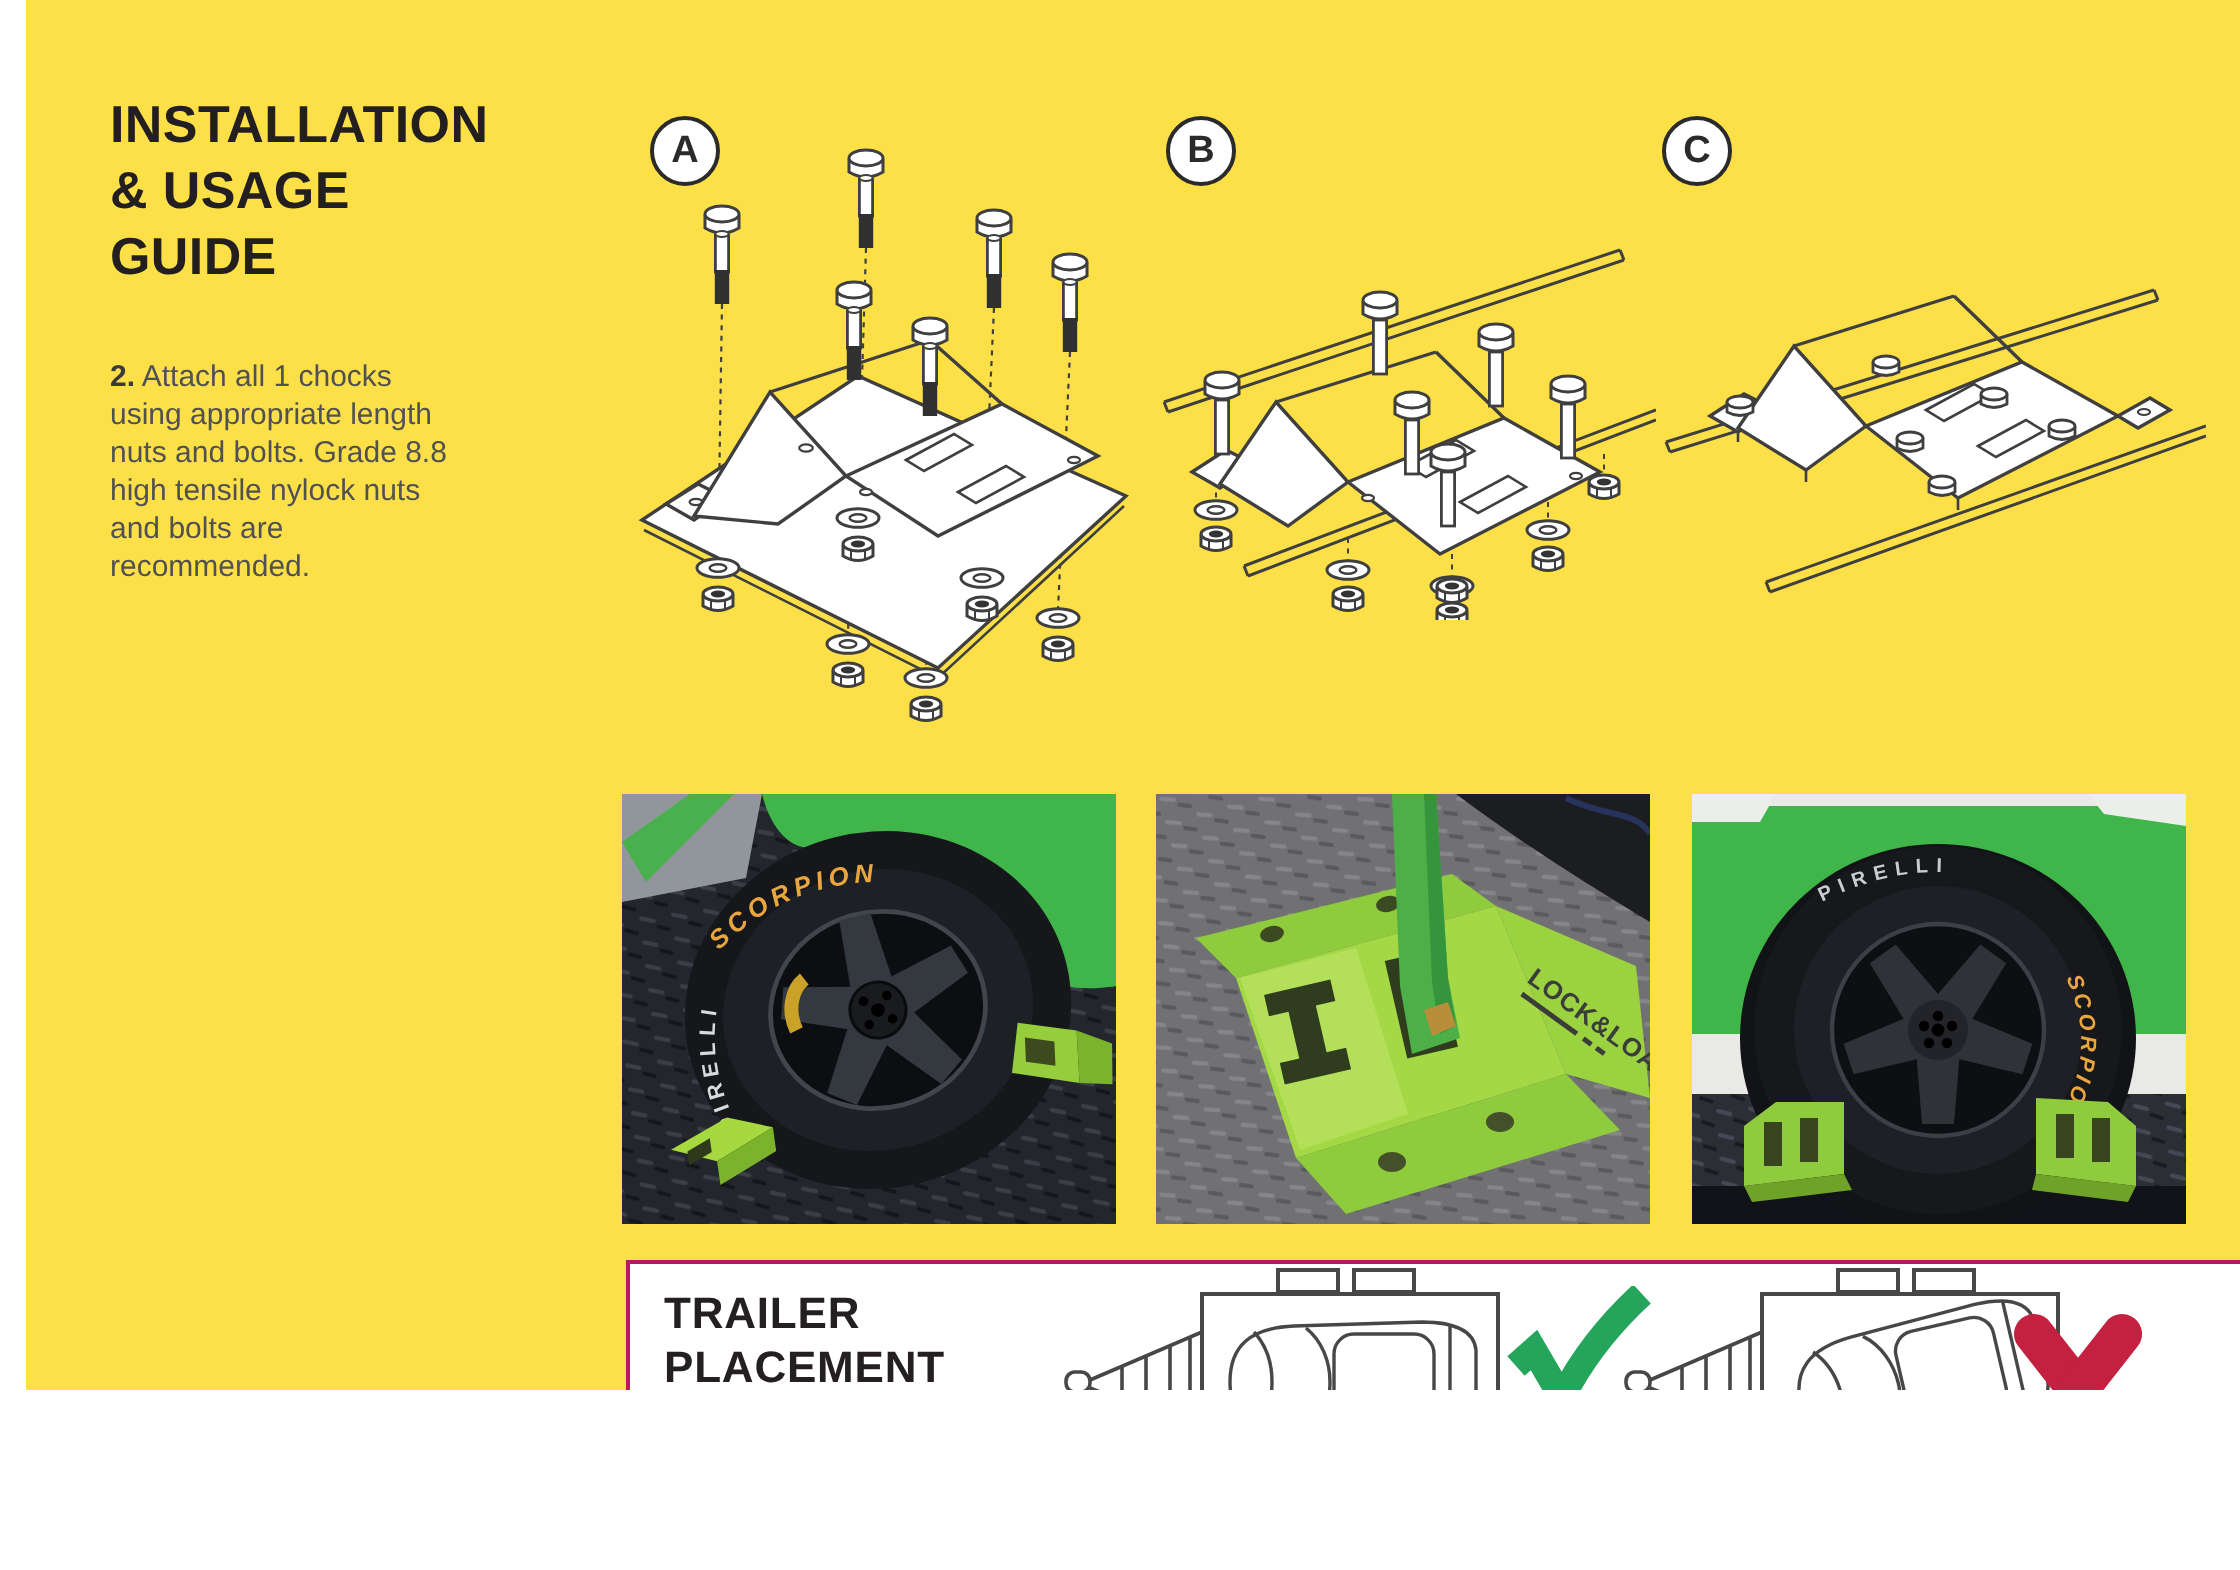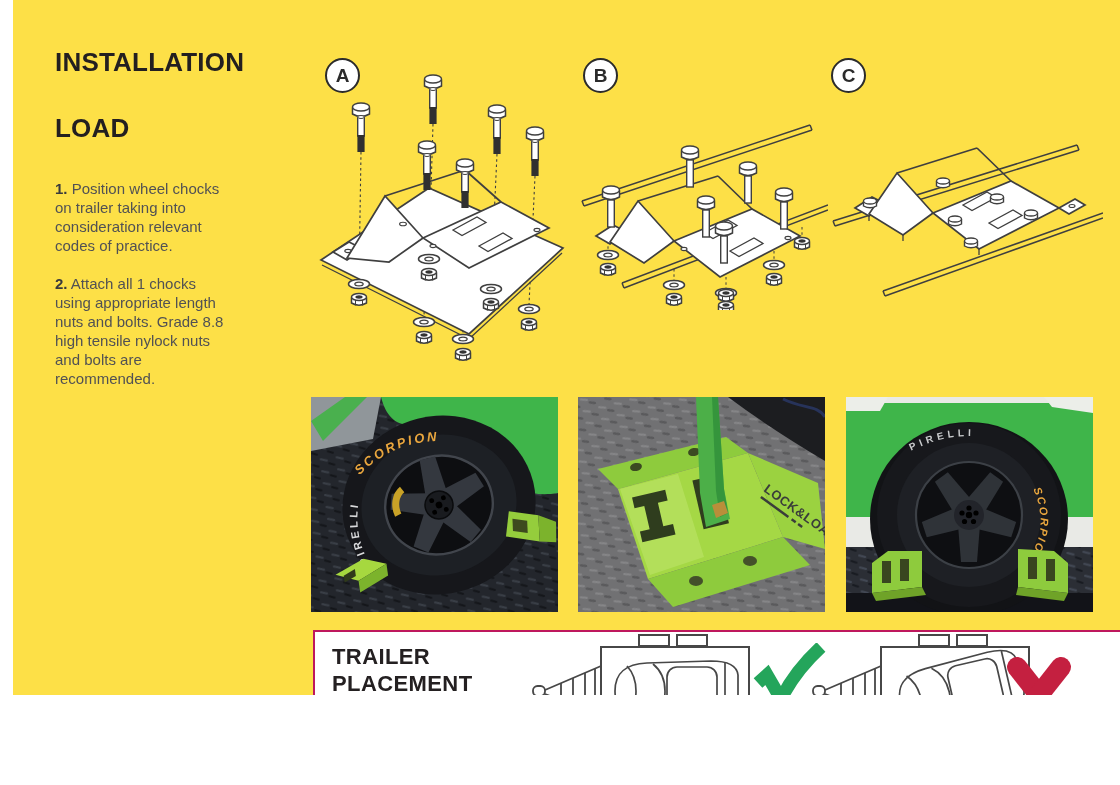--- a/index.html
+++ b/index.html
@@ -54,23 +54,22 @@
         <path d="M-7.5,0.5 L-7.5,6 Q0,10.5 7.5,6 L7.5,0.5" fill="#fff" stroke="#3f3f3f" stroke-width="1.5"></path>
         <path d="M-3.5,8.3 L-3.5,3 M3.5,8.3 L3.5,3" stroke="#3f3f3f" stroke-width="1"></path>
         <ellipse cx="0" cy="0" rx="7.5" ry="3.5" fill="#fff" stroke="#3f3f3f" stroke-width="1.5"></ellipse>
         <ellipse cx="0" cy="0" rx="3.6" ry="1.7" fill="#333"></ellipse>
       </g>
     </defs>
   </svg>
 
   <aside class="left-col">
     <h1 class="guide-title"><span>INSTALLATION</span><br>
-      <br>
-      <span>LOAD</span></h1>
-    <p class="step"><b>1.</b><span> Position wheel chocks on trailer taking into consideration relevant codes of practice.</span></p>
+      <span>&amp; USAGE</span><br>
+      <span>GUIDE</span></h1>
     <p class="step"><b>2.</b><span> Attach all 1 chocks using appropriate length nuts and bolts. Grade 8.8 high tensile nylock nuts and bolts are recommended.</span></p>
   </aside>
 
   <div class="badge" style="left:312px;top:58px">
       <span>A</span>
     </div>
   <div class="badge" style="left:570px;top:58px">
       <span>B</span>
     </div>
   <div class="badge" style="left:818px;top:58px">

